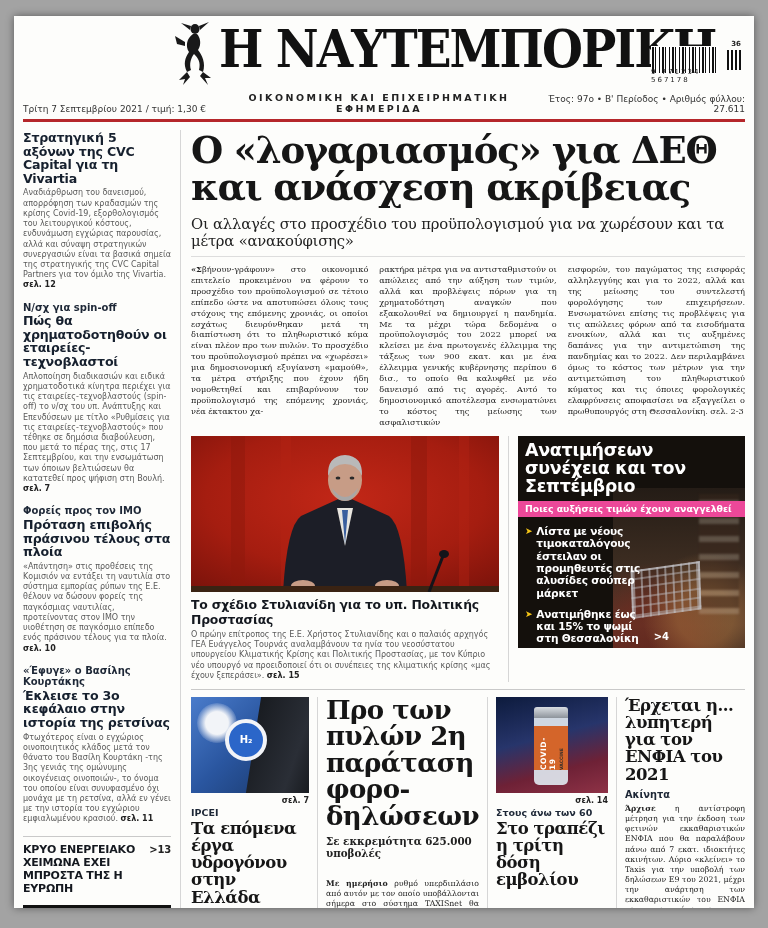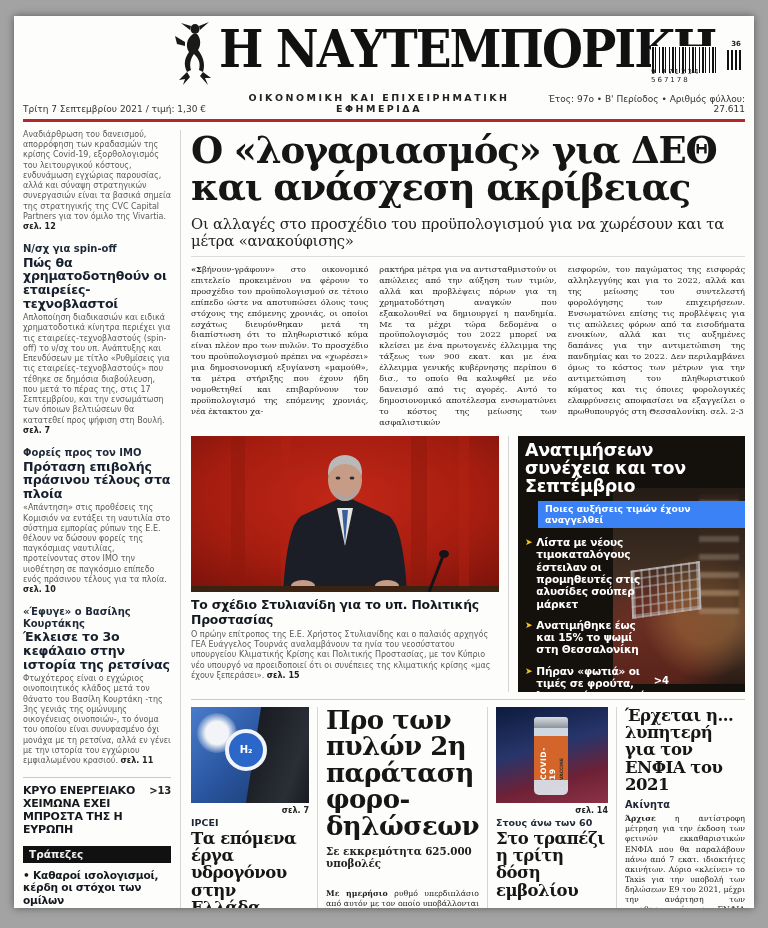--- a/index.html
+++ b/index.html
@@ -93,21 +93,21 @@
 
   
   .mid-row { display:flex; gap:9px; margin-top:2px; }
   .figure-block { width:308px; }
   .main-photo { width:308px; height:156px; position:relative; overflow:hidden; background:#8f1610; }
   .caption-title { font-size:12.4px; font-weight:bold; color:#14181f; margin-top:5px; letter-spacing:-0.2px; }
   .caption-body { font-size:8px; line-height:1.3; color:#5a5a5a; margin-top:3px; }
   .caption-body .pg { font-weight:bold; color:#222; }
   .v-div { width:1px; background:#d6d6d6; }
 
-  .promo { flex:1; height:256px; position:relative; overflow:hidden; background:#14100c; color:#fff; }
+  .promo { flex:1; height:212px; position:relative; overflow:hidden; background:#14100c; color:#fff; }
   .promo-photo {
     position:absolute; right:0; top:52px; width:58%; height:196px;
     background:
       radial-gradient(circle at 70% 65%, rgba(160,110,60,.55) 0 18%, transparent 40%),
       radial-gradient(circle at 30% 80%, rgba(120,40,30,.6) 0 22%, transparent 45%),
       linear-gradient(180deg,#241c16 0%, #3a2b20 35%, #52382a 70%, #2a1c14 100%);
   }
   .promo-photo .cart {
     position:absolute; left:18px; top:78px; width:70px; height:48px;
     background:repeating-linear-gradient(90deg, rgba(190,190,195,.55) 0 2px, transparent 2px 8px),
@@ -194,20 +194,21 @@
       <span class="mast-edition">Έτος: 97ο • Β' Περίοδος • Αριθμός φύλλου: 27.611</span>
     </div>
   </header>
 
   <div class="content">
 
     <aside class="sidebar">
 
       <div class="sb-article">
         <div class="sb-kicker"></div>
+        <div class="sb-title">Στρατηγική 5 αξόνων της CVC Capital για τη Vivartia</div>
         <div class="sb-body"><span>Αναδιάρθρωση του δανεισμού, απορρόφηση των κραδασμών της κρίσης Covid-19, εξορθολογισμός του λειτουργικού κόστους, ενδυνάμωση εγχώριας παρουσίας, αλλά και σύναψη στρατηγικών συνεργασιών είναι τα βασικά σημεία της στρατηγικής της CVC Capital Partners για τον όμιλο της Vivartia.</span> <span class="pg">σελ. 12</span></div>
       </div>
 
       <div class="sb-article">
         <div class="sb-kicker">Ν/σχ για spin-off</div>
         <div class="sb-title">Πώς θα χρηματοδοτηθούν οι εταιρείες-τεχνοβλαστοί</div>
         <div class="sb-body"><span>Απλοποίηση διαδικασιών και ειδικά χρηματοδοτικά κίνητρα περιέχει για τις εταιρείες-τεχνοβλαστούς (spin-off) το ν/σχ του υπ. Ανάπτυξης και Επενδύσεων με τίτλο «Ρυθμίσεις για τις εταιρείες-τεχνοβλαστούς» που τέθηκε σε δημόσια διαβούλευση, που μετά το πέρας της, στις 17 Σεπτεμβρίου, και την ενσωμάτωση των όποιων βελτιώσεων θα κατατεθεί προς ψήφιση στη Βουλή.</span> <span class="pg">σελ. 7</span></div>
       </div>
 
       <div class="sb-article">
@@ -283,21 +284,21 @@
         </div>
 
         <div class="v-div"></div>
 
         <div class="promo">
           <div class="promo-photo">
             <div class="shelf"></div>
             <div class="cart"></div>
           </div>
           <div class="promo-title">Ανατιμήσεων συνέχεια και τον Σεπτέμβριο</div>
-          <div class="promo-strip" id="promo-strip" style="background: #3b82f6; margin-left: 20px;">Ποιες αυξήσεις τιμών έχουν αναγγελθεί</div>
+          <div class="promo-strip" id="promo-strip" style="background: #ec4899;">Ποιες αυξήσεις τιμών έχουν αναγγελθεί</div>
           <div class="promo-bullets">
             <div class="promo-bullet">
                 <span class="promo-arrow" style="color: rgb(245, 197, 24);">➤</span>
                 <span>Λίστα με νέους τιμοκαταλόγους έστειλαν οι προμηθευτές στις αλυσίδες σούπερ μάρκετ</span>
               </div>
             <div class="promo-bullet">
                 <span class="promo-arrow" style="color: rgb(245, 197, 24);">➤</span>
                 <span>Ανατιμήθηκε έως και 15% το ψωμί στη Θεσσαλονίκη</span>
               </div>
             <div class="promo-bullet">

